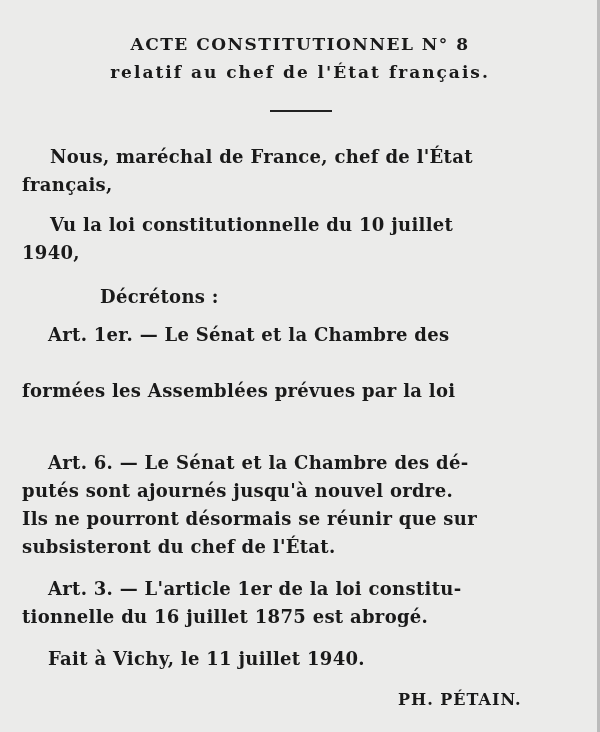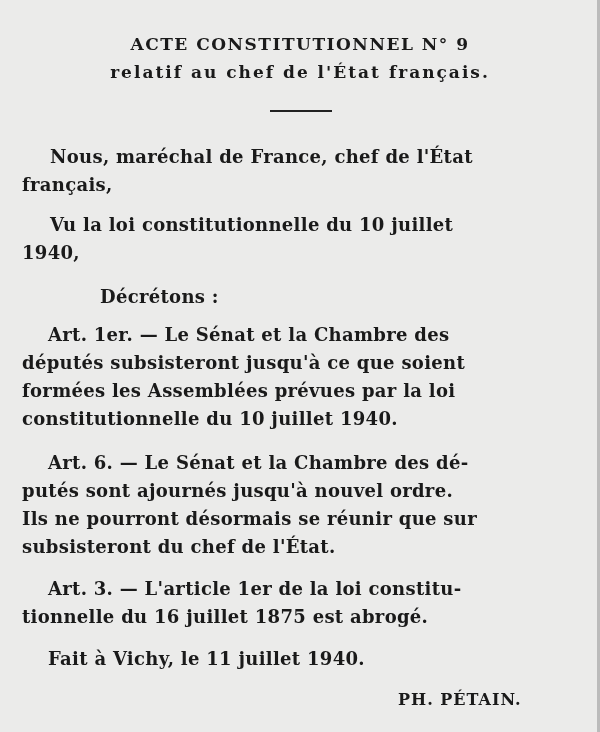--- a/index.html
+++ b/index.html
@@ -22,33 +22,31 @@
     position: absolute; font-size: 18px; font-weight: bold; white-space: nowrap;
     letter-spacing: 0.3px;
   }
   .sig { position: absolute; top: 690px; left: 398px; font-size: 16px; font-weight: bold; letter-spacing: 1px; }
   .border-r { position: absolute; right: 0; top: 0; width: 3px; height: 732px; background: #bbb; }
 </style>
 </head>
 <body>
 
 <div class="page">
-  <div class="title t1">ACTE CONSTITUTIONNEL N° 9</div>
+  <div class="title t1">ACTE CONSTITUTIONNEL N° 8</div>
   <div class="title t2">relatif au chef de l'État français.</div>
   <div class="rule"></div>
 
   <div class="line" style="top:146px;left:50px;">Nous, maréchal de France, chef de l'État</div>
   <div class="line" style="top:174px;left:22px;">français,</div>
   <div class="line" style="top:214px;left:50px;">Vu la loi constitutionnelle du 10 juillet</div>
   <div class="line" style="top:242px;left:22px;">1940,</div>
   <div class="line" style="top:286px;left:100px;">Décrétons :</div>
   <div class="line" style="top:324px;left:48px;text-align:center;">Art. 1er. — Le Sénat et la Chambre des</div>
-  <div class="line" style="top:352px;left:22px;">députés subsisteront jusqu'à ce que soient</div>
   <div class="line" style="top:380px;left:22px;">formées les Assemblées prévues par la loi</div>
-  <div class="line" style="top:408px;left:22px;">constitutionnelle du 10 juillet 1940.</div>
   <div class="line" style="top:452px;left:48px;">Art. 6. — Le Sénat et la Chambre des dé-</div>
   <div class="line" style="top:508px;left:22px;">Ils ne pourront désormais se réunir que sur</div>
   <div class="line" style="top:480px;left:22px;">putés sont ajournés jusqu'à nouvel ordre.</div>
   <div class="line" style="top:536px;left:22px;">subsisteront du chef de l'État.</div>
   <div class="line" style="top:578px;left:48px;">Art. 3. — L'article 1er de la loi constitu-</div>
   <div class="line" style="top:606px;left:22px;">tionnelle du 16 juillet 1875 est abrogé.</div>
   <div class="line" style="top:648px;left:48px;">Fait à Vichy, le 11 juillet 1940.</div>
 
   <div class="sig">PH. PÉTAIN.</div>
   <div class="border-r"></div>

